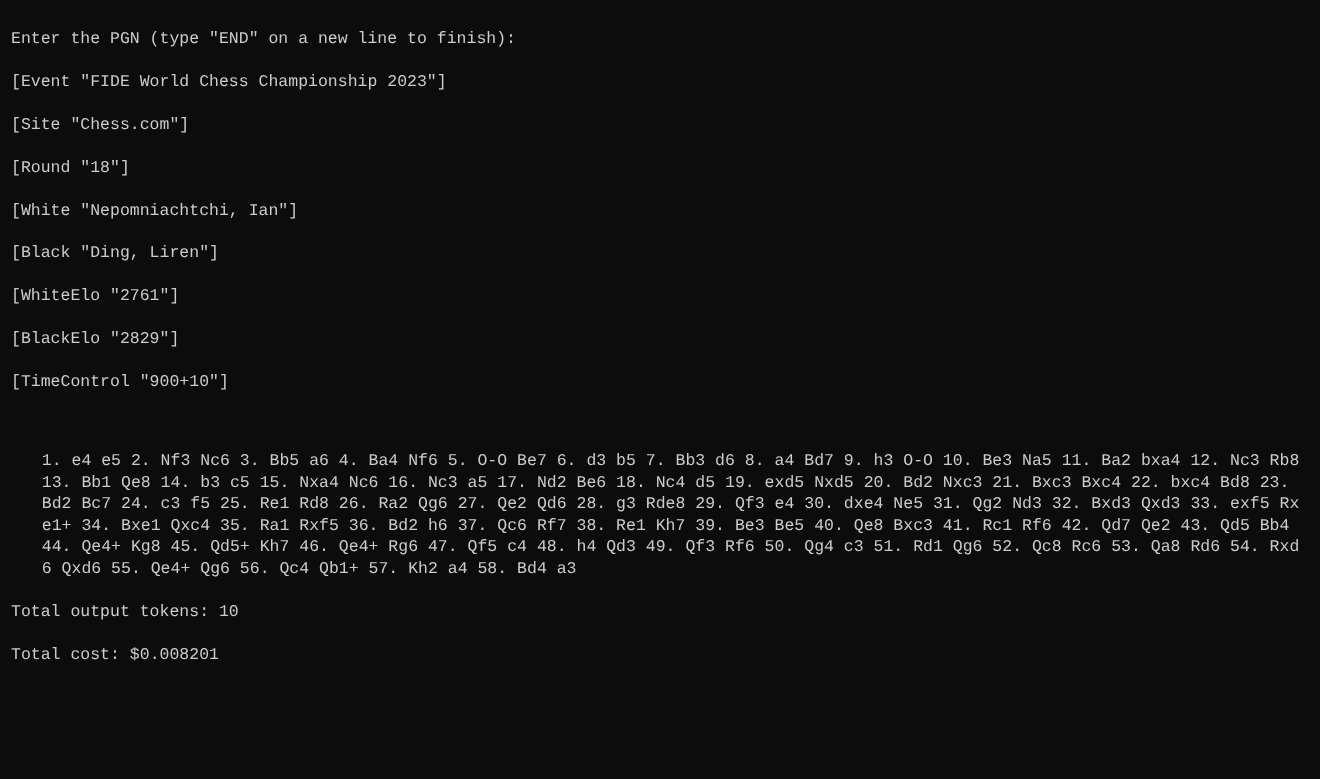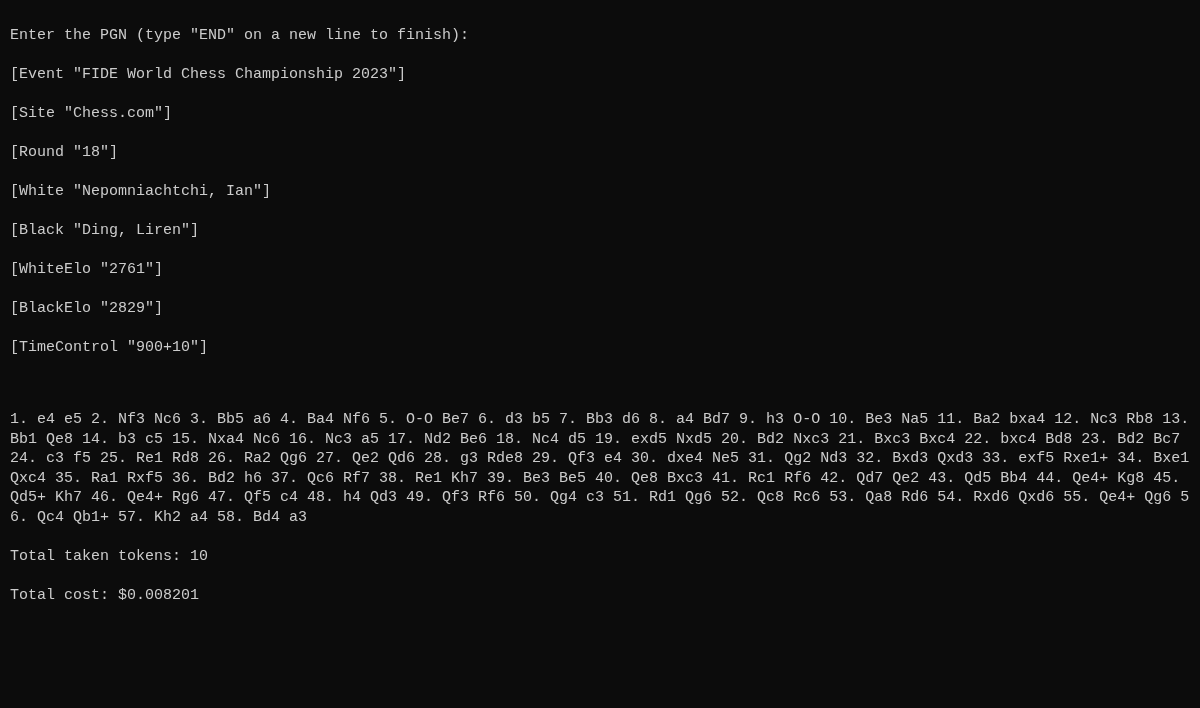--- a/index.html
+++ b/index.html
@@ -17,39 +17,40 @@
   .terminal {
     padding: 6px 10px;
     white-space: pre-wrap;
     word-break: break-all;
   }
   .row { white-space: pre; }
   .pgn-block {
     white-space: pre-wrap;
     word-break: break-all;
     max-width: 1180px;
+    margin-left: 28px;
   }
   .spacer { height: 14px; }
 </style>
 </head>
 <body>
 
 <div class="terminal">
 <div class="row">Enter the PGN (type "END" on a new line to finish):</div>
 <div class="row">[Event "FIDE World Chess Championship 2023"]</div>
 <div class="row">[Site "Chess.com"]</div>
 <div class="row">[Round "18"]</div>
 <div class="row">[White "Nepomniachtchi, Ian"]</div>
 <div class="row">[Black "Ding, Liren"]</div>
 <div class="row">[WhiteElo "2761"]</div>
 <div class="row">[BlackElo "2829"]</div>
 <div class="row">[TimeControl "900+10"]</div>
 <div class="spacer"></div>
 <div class="pgn-block">1. e4 e5 2. Nf3 Nc6 3. Bb5 a6 4. Ba4 Nf6 5. O-O Be7 6. d3 b5 7. Bb3 d6 8. a4 Bd7 9. h3 O-O 10. Be3 Na5 11. Ba2 bxa4 12. Nc3 Rb8 13. Bb1 Qe8 14. b3 c5 15. Nxa4 Nc6 16. Nc3 a5 17. Nd2 Be6 18. Nc4 d5 19. exd5 Nxd5 20. Bd2 Nxc3 21. Bxc3 Bxc4 22. bxc4 Bd8 23. Bd2 Bc7 24. c3 f5 25. Re1 Rd8 26. Ra2 Qg6 27. Qe2 Qd6 28. g3 Rde8 29. Qf3 e4 30. dxe4 Ne5 31. Qg2 Nd3 32. Bxd3 Qxd3 33. exf5 Rxe1+ 34. Bxe1 Qxc4 35. Ra1 Rxf5 36. Bd2 h6 37. Qc6 Rf7 38. Re1 Kh7 39. Be3 Be5 40. Qe8 Bxc3 41. Rc1 Rf6 42. Qd7 Qe2 43. Qd5 Bb4 44. Qe4+ Kg8 45. Qd5+ Kh7 46. Qe4+ Rg6 47. Qf5 c4 48. h4 Qd3 49. Qf3 Rf6 50. Qg4 c3 51. Rd1 Qg6 52. Qc8 Rc6 53. Qa8 Rd6 54. Rxd6 Qxd6 55. Qe4+ Qg6 56. Qc4 Qb1+ 57. Kh2 a4 58. Bd4 a3</div>
-<div class="row"><span>Total taken tokens: </span><span>10</span></div>
+<div class="row"><span>Total output tokens: </span><span>10</span></div>
 <div class="row"><span>Total cost: </span><span>$0.008201</span></div>
 
 
 
 
 
 
 
 </div>
 

